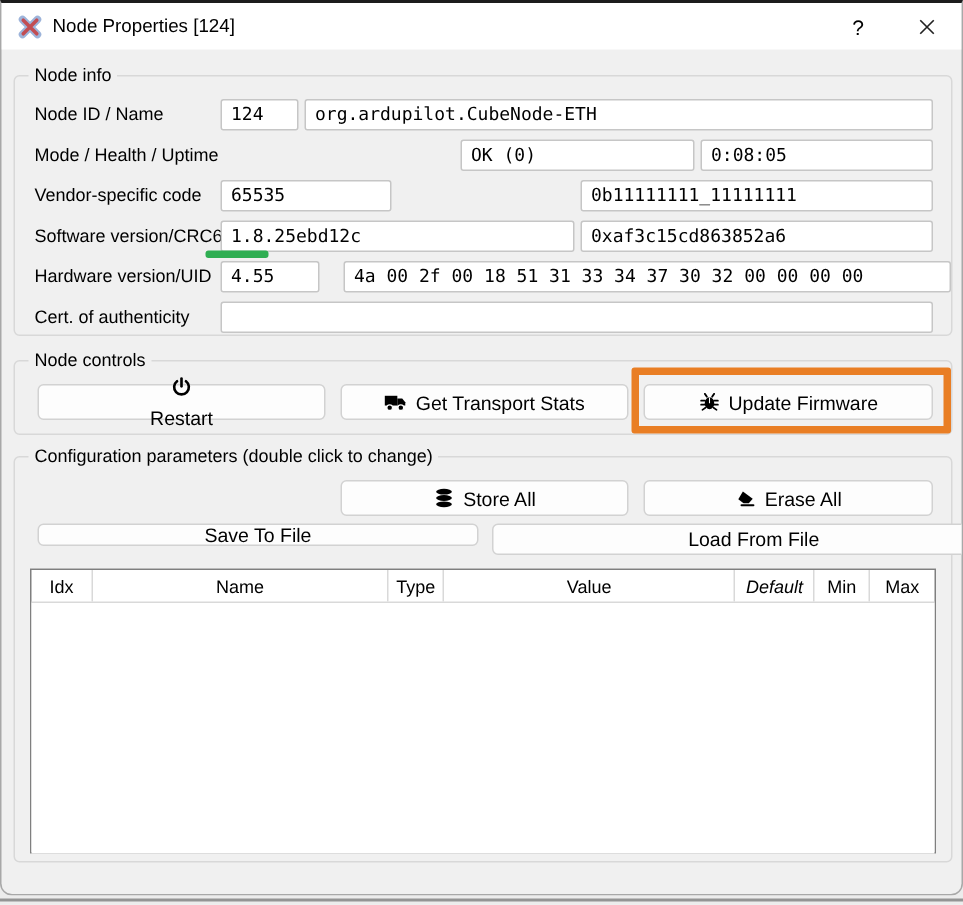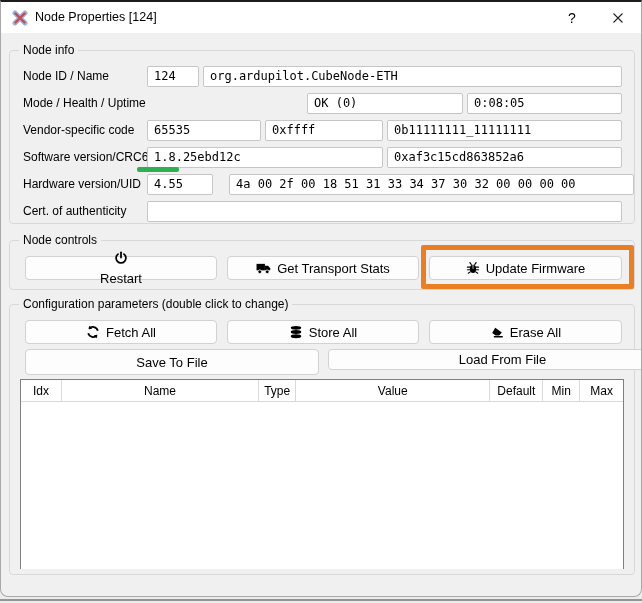--- a/index.html
+++ b/index.html
@@ -141,21 +141,20 @@
   <span class="row-label" style="left:22px; top:172px;">Hardware version/UID</span>
   <span class="row-label" style="left:22px; top:199px;">Cert. of authenticity</span>
 
   <div class="field" style="left:146px; top:64px; width:52px;  height:21px;">124</div>
   <div class="field" style="left:202px; top:64px; width:419px; height:21px;">org.ardupilot.CubeNode-ETH</div>
 
   <div class="field" style="left:306px; top:91px; width:156px; height:21px;">OK (0)</div>
   <div class="field" style="left:466px; top:91px; width:155px; height:21px;">0:08:05</div>
 
   <div class="field" style="left:146px; top:118px; width:114px; height:21px;">65535</div>
-  <div class="field" style="left:264px; top:118px; width:118px; height:21px;">0xffff</div>
   <div class="field" style="left:386px; top:118px; width:235px; height:21px;">0b11111111_11111111</div>
 
   <div class="field" style="left:146px; top:145px; width:236px; height:21px;">1.8.25ebd12c</div>
   <div class="field" style="left:386px; top:145px; width:235px; height:21px;">0xaf3c15cd863852a6</div>
 
   <div class="field" style="left:146px; top:172px; width:66px;  height:21px;">4.55</div>
   <div class="field" style="left:228px; top:172px; width:405px; height:21px;">4a 00 2f 00 18 51 31 33 34 37 30 32 00 00 00 00</div>
 
   <div class="field" style="left:146px; top:199px; width:475px; height:21px;"></div>
 
@@ -196,31 +195,20 @@
       </svg>
     </span>
     <span>Get Transport Stats</span>
   </div>
 
   <div class="annotation-rect"></div>
 
   <div class="group" style="left:8px; top:302px; width:626px; height:271px;"></div>
   <span class="group-label" style="left:18px; top:295px;">Configuration parameters (double click to change)</span>
 
-  <div class="btn" style="left:24px; top:318px; width:192px; height:24px;">
-    <span class="ico">
-      <svg width="14" height="14" viewBox="0 0 16 16">
-        <path d="M13.5 6.5 A6 6 0 0 0 3.4 4.2" stroke="#000" stroke-width="2" fill="none"></path>
-        <path d="M3.6 0.8 L3.2 4.8 L7.2 4.4 Z" fill="#000"></path>
-        <path d="M2.5 9.5 A6 6 0 0 0 12.6 11.8" stroke="#000" stroke-width="2" fill="none"></path>
-        <path d="M12.4 15.2 L12.8 11.2 L8.8 11.6 Z" fill="#000"></path>
-      </svg>
-    </span>
-    <span>Fetch All</span>
-  </div>
 
   <div class="btn" style="left:226px; top:318px; width:192px; height:24px;">
     <span class="ico">
       <svg width="14" height="14" viewBox="0 0 16 16">
         <ellipse cx="8" cy="3.2" rx="6" ry="2.2" fill="#000"></ellipse>
         <ellipse cx="8" cy="8" rx="6" ry="2.2" fill="#000"></ellipse>
         <ellipse cx="8" cy="12.8" rx="6" ry="2.2" fill="#000"></ellipse>
       </svg>
     </span>
     <span>Store All</span>
@@ -229,34 +217,34 @@
   <div class="btn" style="left:428px; top:318px; width:193px; height:24px;">
     <span class="ico">
       <svg width="14" height="14" viewBox="0 0 16 16">
         <path d="M6 3 L13.5 8.5 L10.5 12 H6.5 L2.5 9 Z" fill="#000"></path>
         <path d="M5 13.5 H14" stroke="#000" stroke-width="1.6" stroke-linecap="round"></path>
       </svg>
     </span>
     <span>Erase All</span>
   </div>
 
-  <div class="btn" style="left:24px; top:347px; width:294px; height:26px;">
+  <div class="btn" style="left:24px; top:347px; width:294px; height:15px;">
     <span>Save To File</span>
   </div>
   <div class="btn" style="left:327px; top:347px; width:349px; height:21px;">
     <span>Load From File</span>
   </div>
 
   <div class="param-table">
     <div class="param-header">
       <div class="hcell" style="width:41px;">Idx</div>
       <div class="hcell" style="width:198px;">Name</div>
       <div class="hcell" style="width:37px;">Type</div>
       <div class="hcell" style="width:195px;">Value</div>
-      <div class="hcell" style="width:53px;">Default</div>
+      <div class="hcell" style="width:53px;font-style:italic;">Default</div>
       <div class="hcell" style="width:37px;">Min</div>
       <div class="hcell" style="width:43px;">Max</div>
     </div>
     <div class="param-body"></div>
   </div>
 
 </div>
 
 <div class="bg-line"></div>
 

